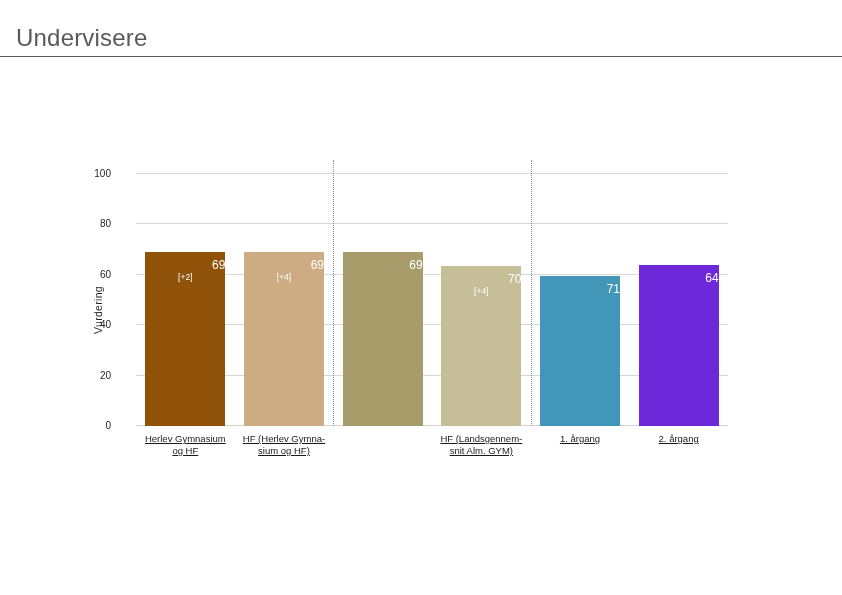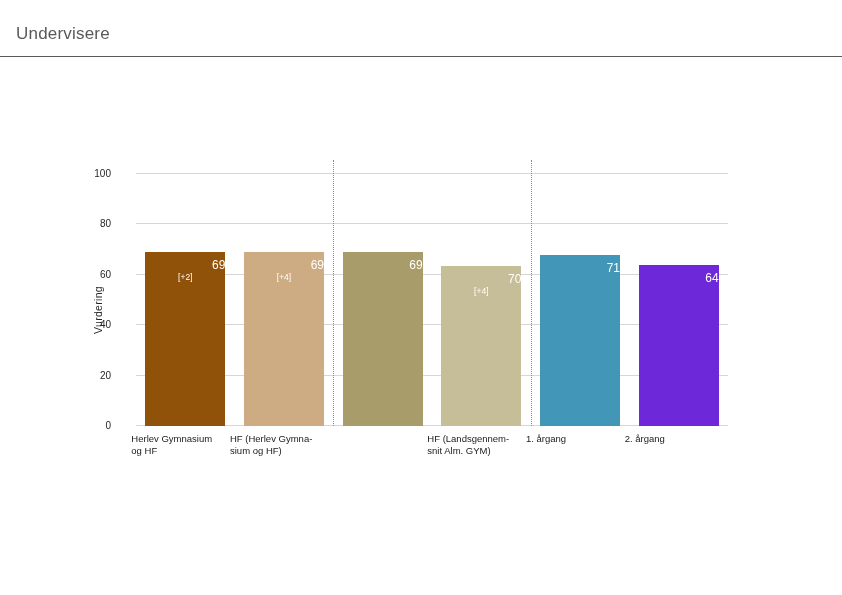--- a/index.html
+++ b/index.html
@@ -10,21 +10,21 @@
     overflow: hidden;
   }
   .slide { position: relative; width: 842px; height: 595px; background:#fff; }
 
   
   .header {
     position: absolute; left: 0; top: 0; width: 842px; height: 57px;
   }
   .header-title {
     position: absolute; left: 16px; top: 24px;
-    font-size: 17px; color: #595959; letter-spacing: .2px;
+    font-size: 24px; color: #595959; letter-spacing: .2px;
     white-space: nowrap;
   }
   .header-rule {
     position: absolute; left: 0; top: 56px; width: 842px; height: 1px;
     background: #5a5a5a;
   }
 
   
   .chart {
     position: absolute;
@@ -80,21 +80,22 @@
   .bar-delta {
     position: absolute; top: 20px; left: 0; width: 100%;
     text-align: center;
     font-size: 8.5px; color: #ffffff;
   }
   .cat-label {
     position: absolute;
     top: 100%; margin-top: 7px; left: 50%;
     transform: translateX(-50%);
     width: 108px;
-    font-size: 9.5px; line-height: 12px; color: #1a1a1a;
+    text-align: center;
+    font-size: 9.5px; line-height: 12px; color: #1a1a1a; text-decoration: underline;
   }
   .separator {
     position: absolute; top: -14px; bottom: 0; width: 0;
     border-left: 1px dotted #8c8c8c;
   }
 </style>
 </head>
 <body>
 
 <div class="slide">
@@ -159,21 +160,21 @@
             <div class="bar" title="HF (Landsgennemsnit Alm. GYM): 70" style="height: 160px; background: rgb(198, 189, 153);">
               <div class="bar-value">70</div>
               <div class="bar-delta">[+4]</div>
             </div>
             <div class="cat-label">
               <div>HF (Landsgennem-</div>
               <div>snit Alm. GYM)</div>
             </div>
           </div>
           <div class="bar-slot" style="left: 66.6667%; width: 16.6667%;">
-            <div class="bar" title="1. årgang: 71" style="height: 171px; background: rgb(66, 150, 184); padding-left: 44px;">
+            <div class="bar" title="1. årgang: 71" style="height: 150px; background: rgb(66, 150, 184); padding-left: 44px;">
               <div class="bar-value">71</div>
             </div>
             <div class="cat-label">
               <div>1. årgang</div>
             </div>
           </div>
           <div class="bar-slot" style="left: 83.3333%; width: 16.6667%;">
             <div class="bar" title="2. årgang: 64" style="height: 161.28px; background: #6d28d9;">
               <div class="bar-value">64</div>
             </div>

